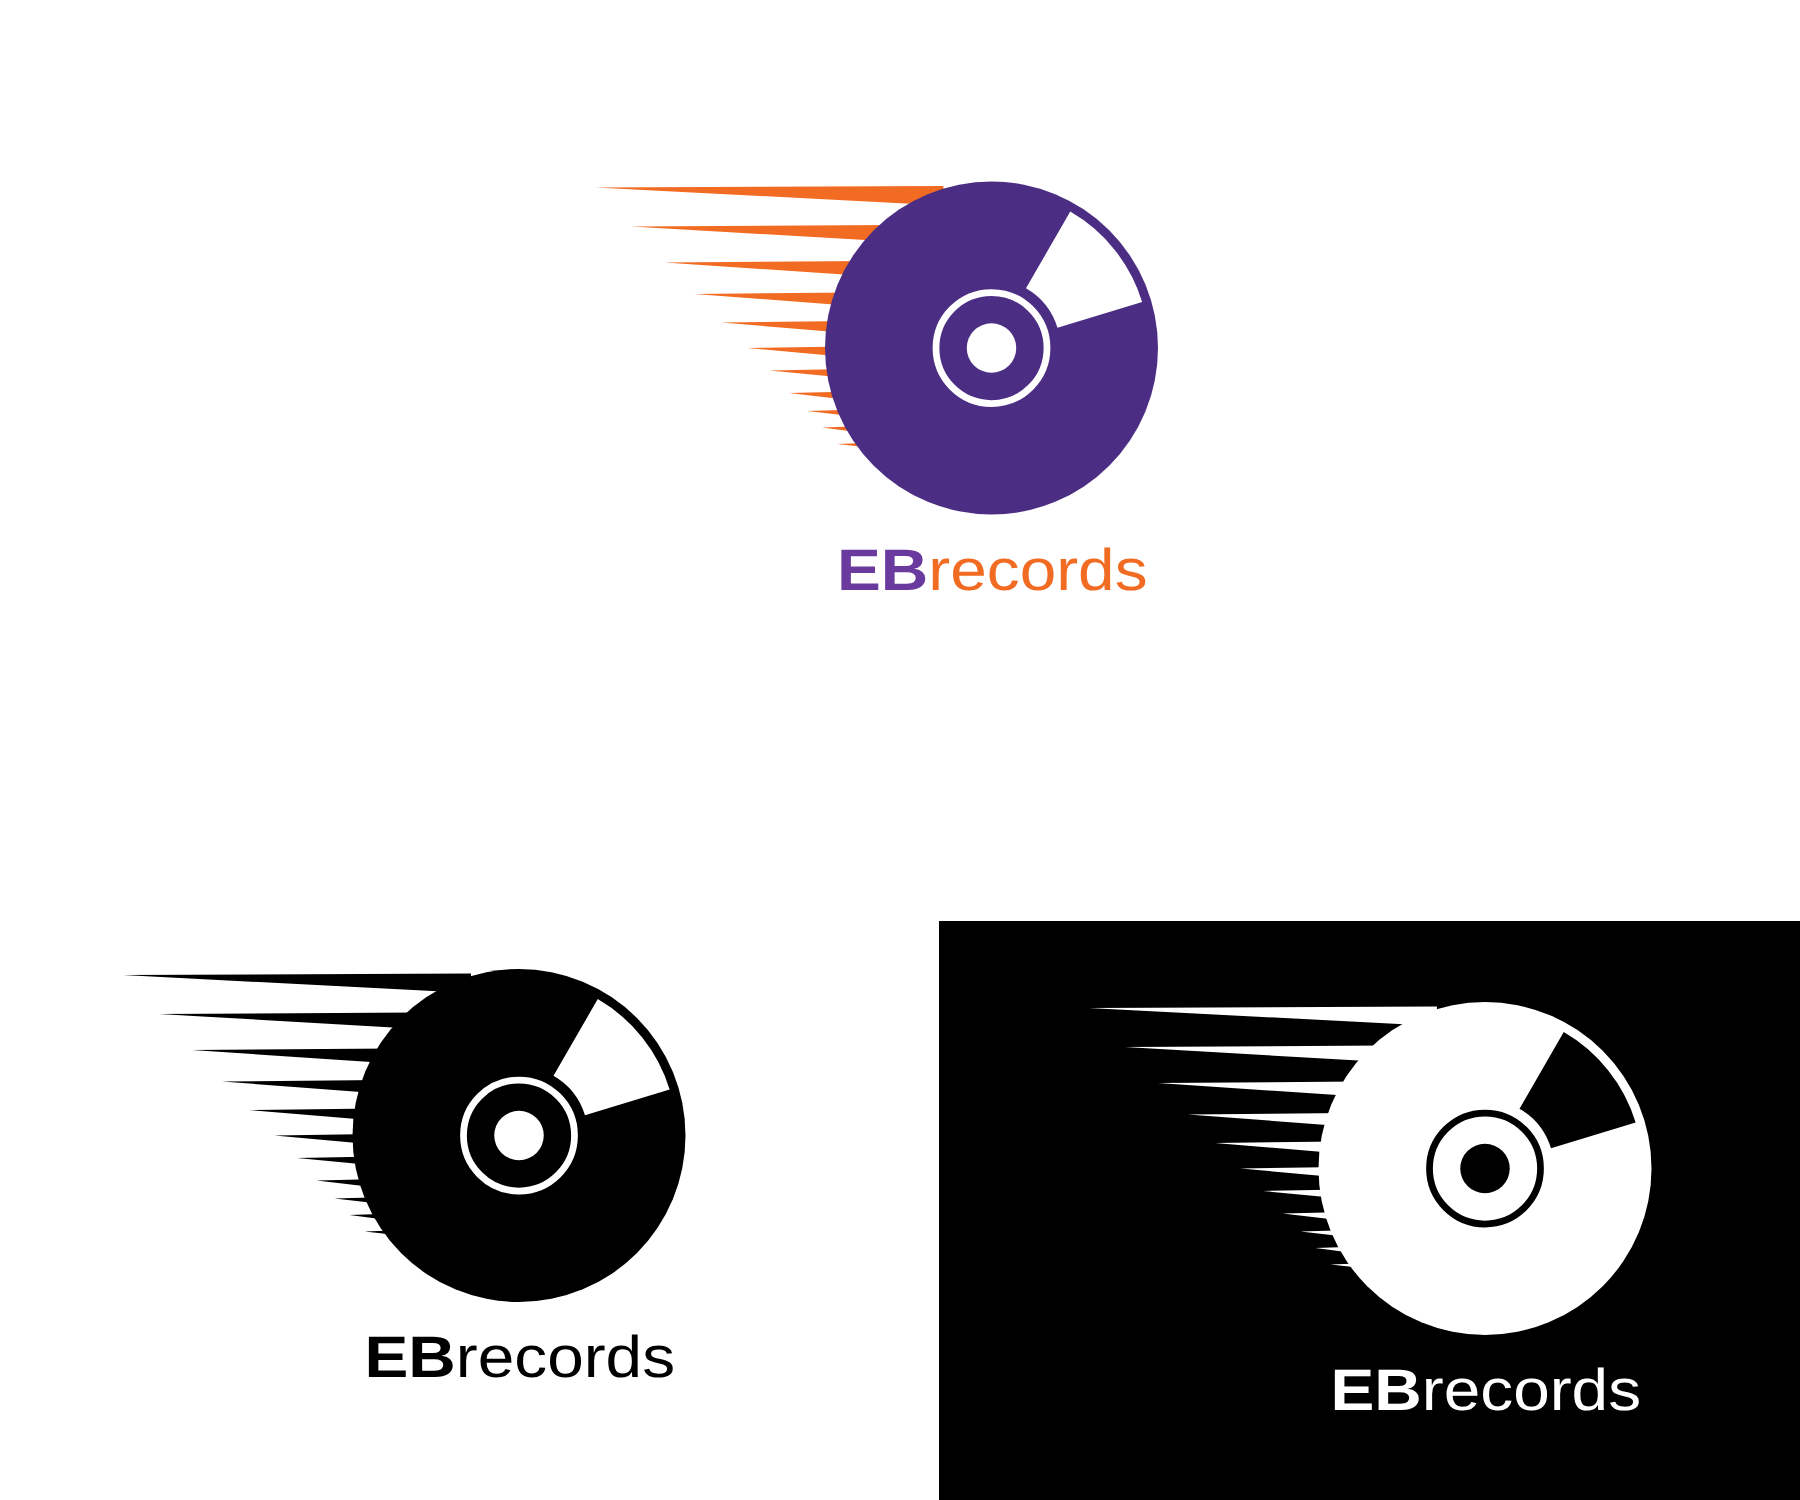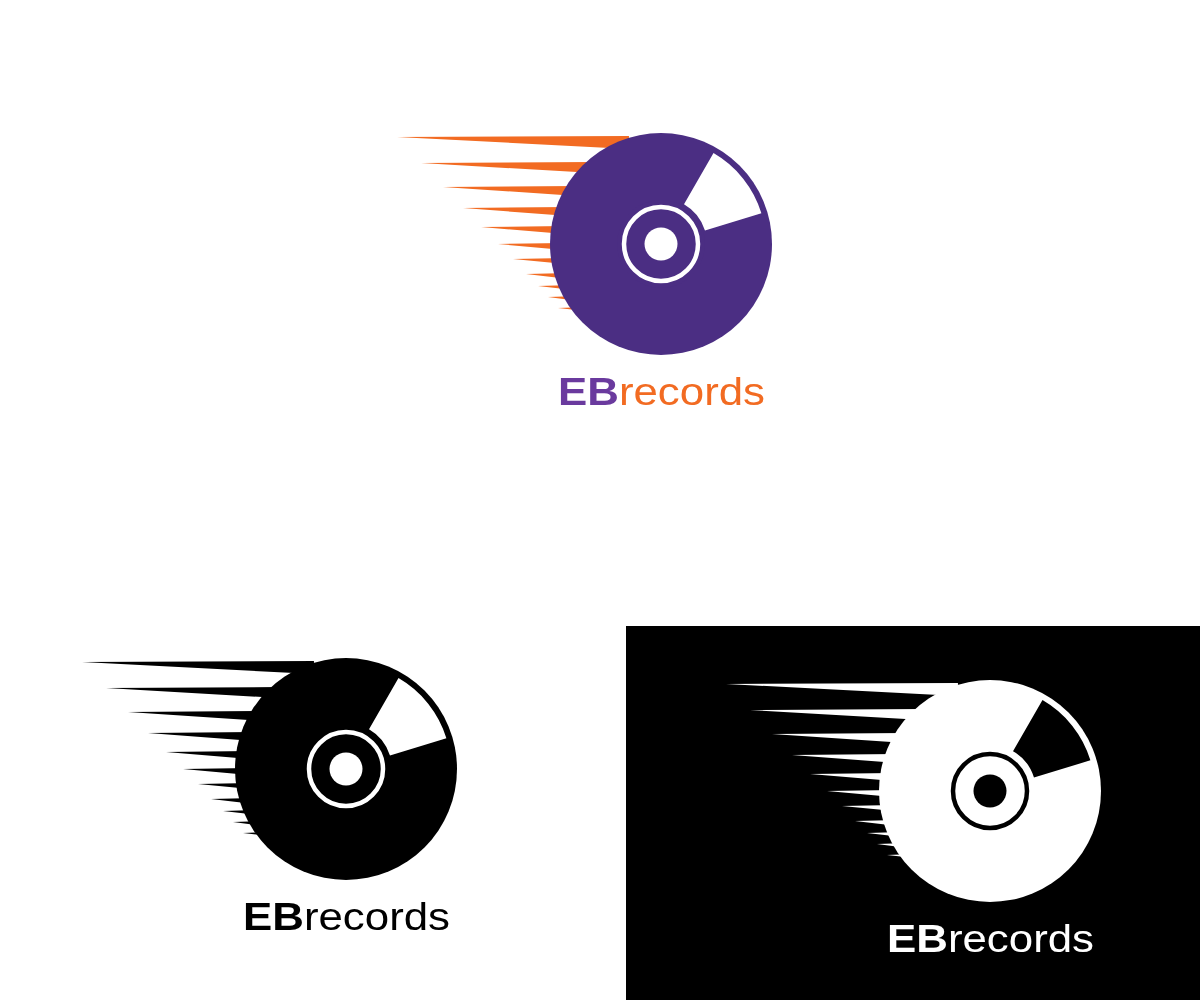--- a/index.html
+++ b/index.html
@@ -1,17 +1,17 @@
 <!DOCTYPE html>
 <html><head>
   <meta charset="utf-8">
   <style>
     html, body { margin: 0; padding: 0; background: #ffffff; }
     body { width: 1200px; height: 1000px; position: relative; overflow: hidden; font-family: "Liberation Sans", sans-serif; }
-    .canvas { position: absolute; left: 0; top: 12px; width: 1200px; height: 816px; }
+    .canvas { position: absolute; left: 0; top: 0; width: 1200px; height: 816px; }
     .panel { position: absolute; left: 626px; top: 614px; width: 574px; height: 386px; background: #000000; }
     svg.art { position: absolute; left: 0; top: 0; }
     .wordmark { font-family: "Liberation Sans", sans-serif; font-size: 39px; }
     .wm-bold { font-weight: bold; }
     .wm-reg { font-weight: normal; }
   </style>
 </head>
 <body>
 
 <div class="canvas">

